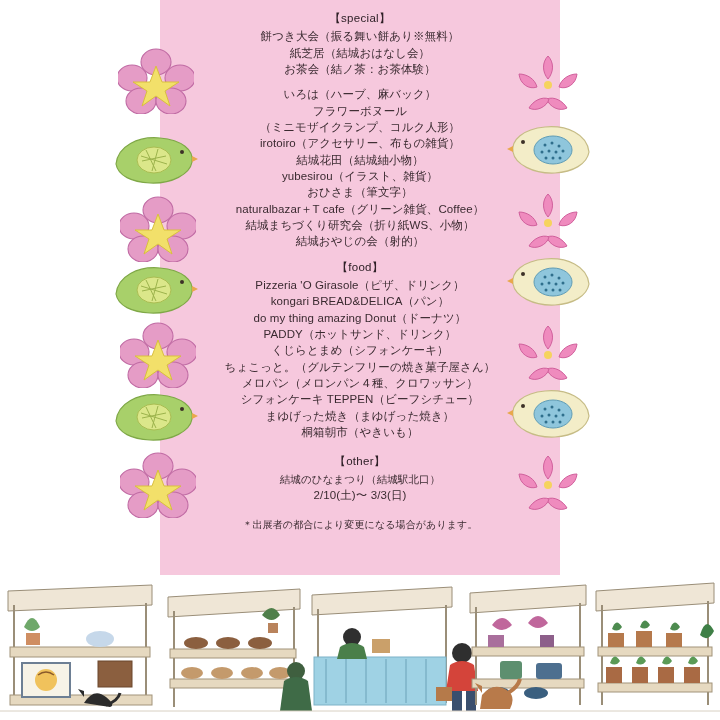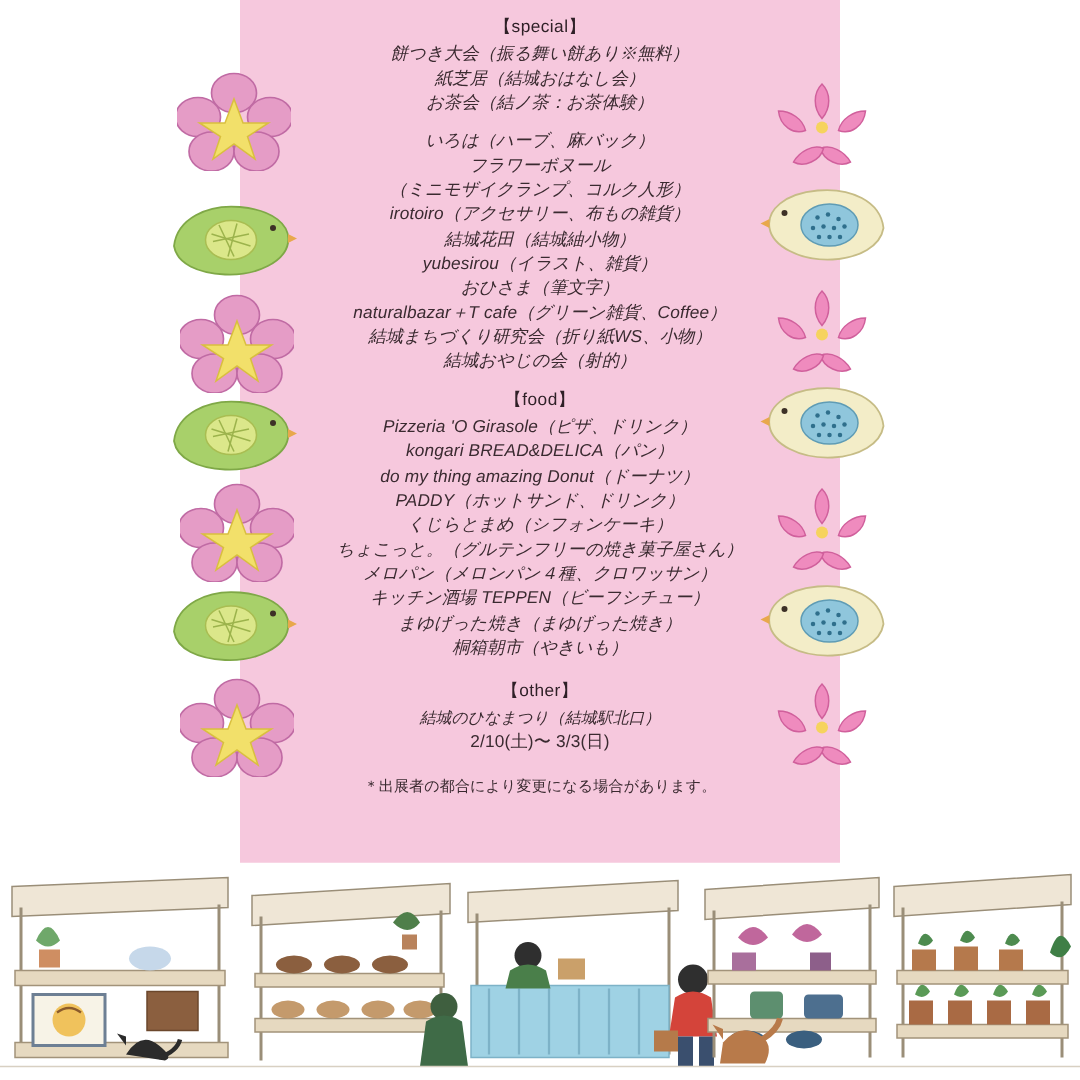--- a/index.html
+++ b/index.html
@@ -48,21 +48,20 @@
   .section-head {
     font-size: 11.5px;
     margin-bottom: 2px;
     color: #2f2027;
     letter-spacing: 0.3px;
   }
   .entry {
     margin: 0;
     padding: 0;
     white-space: nowrap;
-    font-style: italic;
   }
   .footer-note {
     margin-top: 13px;
     font-size: 10.5px;
   }
   .dates {
     margin-top: 1px;
     font-size: 11.5px;
   }
   .disclaimer {
@@ -343,21 +342,21 @@
 
     <div class="section">
       <div class="section-head">【food】</div>
       <div class="entry">Pizzeria 'O Girasole（ピザ、ドリンク）</div>
       <div class="entry">kongari BREAD&amp;DELICA（パン）</div>
       <div class="entry">do my thing amazing Donut（ドーナツ）</div>
       <div class="entry">PADDY（ホットサンド、ドリンク）</div>
       <div class="entry">くじらとまめ（シフォンケーキ）</div>
       <div class="entry">ちょこっと。（グルテンフリーの焼き菓子屋さん）</div>
       <div class="entry">メロパン（メロンパン４種、クロワッサン）</div>
-      <div class="entry">キッチン酒場 TEPPEN（ビーフシチュー）</div>
+      <div class="entry">シフォンケーキ TEPPEN（ビーフシチュー）</div>
       <div class="entry">まゆげった焼き（まゆげった焼き）</div>
       <div class="entry">桐箱朝市（やきいも）</div>
     </div>
 
     <div class="section footer-note">
       <div class="section-head">【other】</div>
       <div class="entry">結城のひなまつり（結城駅北口）</div>
       <div class="dates">2/10(土)〜 3/3(日)</div>
     </div>
 

